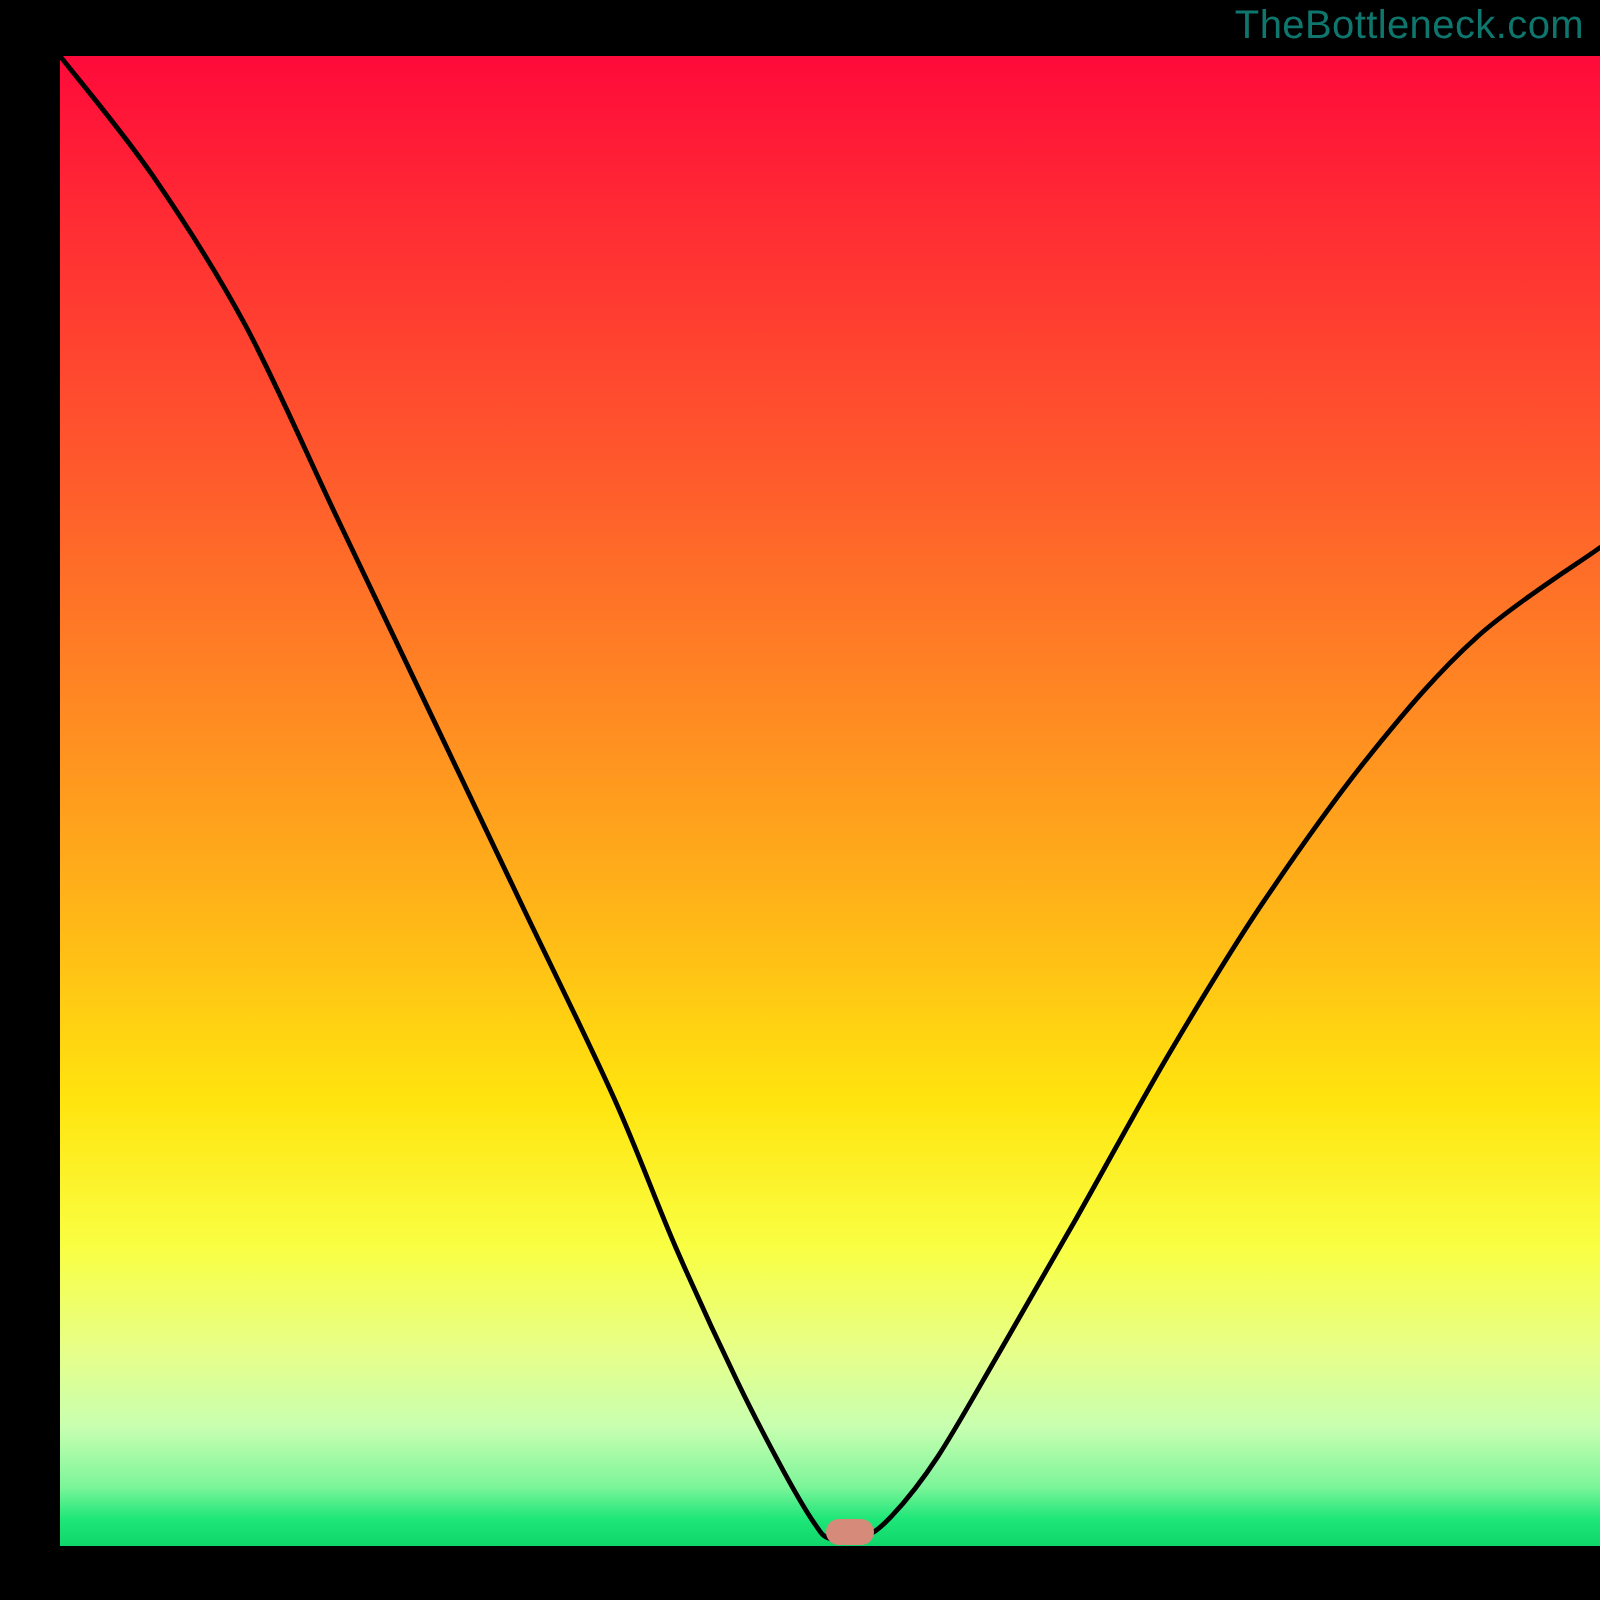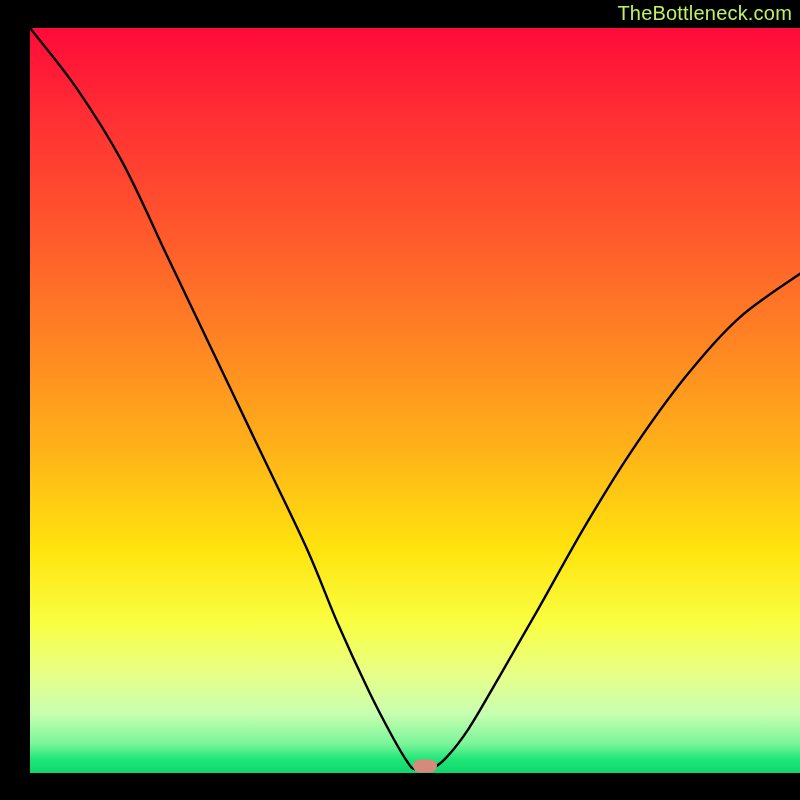--- a/index.html
+++ b/index.html
@@ -14,21 +14,21 @@
   .outer {
     position: relative;
     width: 800px;
     height: 800px;
     background: #000;
   }
   .watermark {
     position: absolute;
     top: 2px;
     right: 8px;
-    color: #bef264;
+    color: #0f766e;
     font-size: 20px;
     font-weight: 500;
     letter-spacing: 0.2px;
     z-index: 10;
   }
   .plot {
     position: absolute;
     left: 30px;
     top: 28px;
     width: 770px;

